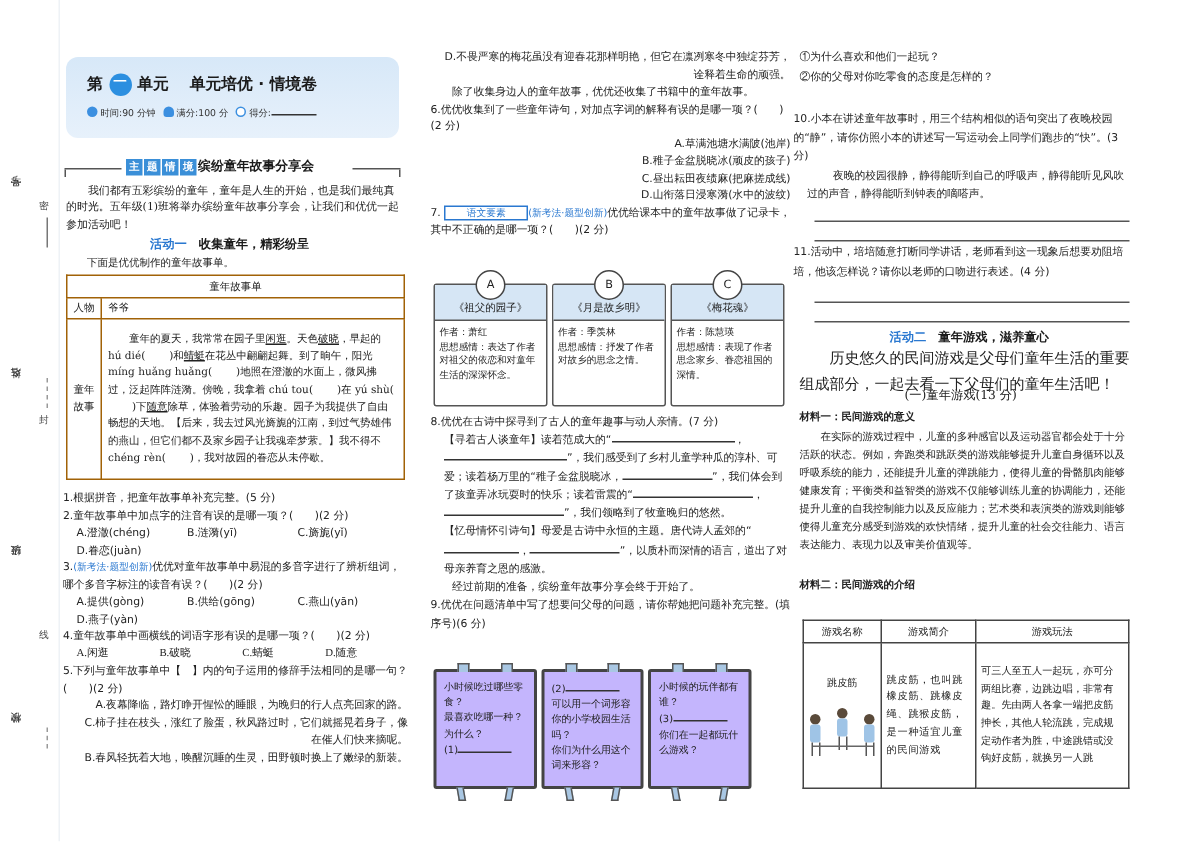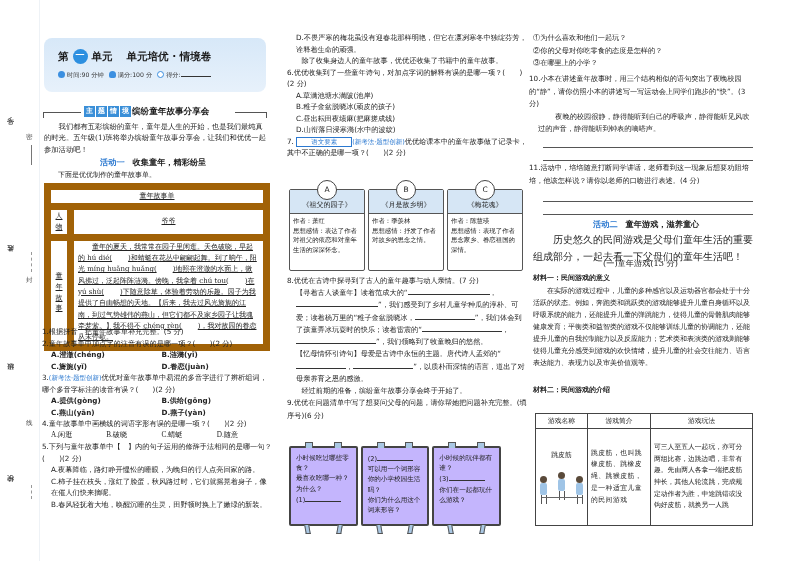--- a/index.html
+++ b/index.html
@@ -41,32 +41,32 @@
   .theme-tag { position: absolute; left: 44px; top: 2px; display: flex; gap: 1px; }
   .theme-tag span { background: #3a8fd8; color: #fff; font-size: 7px; width: 11px; height: 11px; display: inline-flex; align-items: center; justify-content: center; font-weight: bold; }
   .theme-title { position: absolute; left: 92px; top: 1px; font-size: 8.6px; font-weight: bold; color: #1a1a1a; white-space: nowrap; }
 
   .para { position: absolute; text-indent: 2em; font-size: 7.3px; line-height: 1.55; }
   .act-title { position: absolute; font-size: 8.2px; font-weight: bold; color: #1b1b1b; white-space: nowrap; }
   .act-title .act-no { color: #2a78d0; margin-right: 8px; }
 
   
   .story-table { position: absolute; left: 4px; top: 183px; width: 226px; border: 1px solid #333; border-collapse: collapse; font-size: 7px; }
-  .story-table td, .story-table th { border: 7px solid #a16207; padding: 1px 4px; text-decoration: underline; }
+  .story-table td, .story-table th { border: 1px solid #a16207; padding: 1px 4px; }
   .story-table th { font-weight: normal; text-align: center; height: 15px; }
   .st-label { width: 23px; text-align: center; }
   .story-text { text-indent: 2em; line-height: 1.62; font-size: 7px; }
   .blank-paren { display: inline-block; width: 16px; }
 
   .qblock { position: absolute; font-size: 7.2px; line-height: 1.6; }
   .q { margin: 0; }
   .q-indent { padding-left: 9px; }
-  .opts { display: grid; grid-template-columns: 1fr 1fr; padding-left: 9px; font-weight: bold; }
+  .opts { display: grid; grid-template-columns: 1fr 1fr 1fr; padding-left: 9px; }
   .opts4 { display: grid; grid-template-columns: repeat(4, 1fr); padding-left: 9px; font-family: Liberation Serif, serif; }
-  .opt-line { padding-left: 9px; }
+  .opt-line { padding-left: 9px; text-align: right; }
   .tag-blue { color: #2a78d0; font-size: 6.5px; }
   .tag-box { border: 1px solid #2a78d0; color: #2a78d0; padding: 0 14px; font-size: 6.5px; }
   .uline { text-decoration: underline; }
   .fill { display: inline-block; border-bottom: 1px solid #333; height: 8px; vertical-align: baseline; }
 
   
   .cards { position: absolute; left: 4px; top: 189px; width: 234px; height: 82px; display: flex; gap: 3px; }
   .card { position: relative; flex: 1; border: 1px solid #555; border-radius: 2px; background: #fff; }
   .card-head { height: 24px; background: #d6e6f5; border-bottom: 1px solid #555; text-align: center; line-height: 30px; font-size: 7px; }
   .card-letter { position: absolute; left: 50%; top: -10px; transform: translateX(-50%); width: 20px; height: 20px; border-radius: 50%; border: 1px solid #444; background: #fff; text-align: center; line-height: 18px; font-size: 7.5px; }
@@ -145,21 +145,21 @@
   </div>
   <p class="para serif" style="left:4px;top:170px;width:226px;font-size:7px">下面是优优制作的童年故事单。</p>
 
   <table class="story-table">
     <tbody>
         <tr>
           <th colspan="2">童年故事单</th>
         </tr>
     <tr>
       <td class="st-label">人物</td>
-      <td style="text-align:center" class="serif">爷爷</td>
+      <td style="text-align:left" class="serif">爷爷</td>
     </tr>
     <tr>
       <td class="st-label" style="height:107px">童年故事</td>
       <td class="story-text serif"><span>童年的夏天，我常常在园子里</span><span class="uline">闲逛</span><span>。天色</span><span class="uline">破晓</span><span>，早起的 hú dié(</span><span class="blank-paren"></span><span>)和</span><span class="uline">蜻蜓</span><span>在花丛中翩翩起舞。到了晌午，阳光 míng huǎng huǎng(</span><span class="blank-paren"></span><span>)地照在澄澈的水面上，微风拂过，泛起阵阵涟漪。傍晚，我拿着 chú tou(</span><span class="blank-paren"></span><span>)在 yú shù(</span><span class="blank-paren"></span><span>)下</span><span class="uline">随意</span><span>除草，体验着劳动的乐趣。园子为我提供了自由畅想的天地。【后来，我去过风光旖旎的江南，到过气势雄伟的燕山，但它们都不及家乡园子让我魂牵梦萦。】我不得不 chéng rèn(</span><span class="blank-paren"></span><span>)，我对故园的眷恋从未停歇。</span></td>
     </tr>
   </tbody>
     </table>
 
   <div class="qblock" style="left:2px;top:326px;width:230px">
     <p class="q">1.根据拼音，把童年故事单补充完整。(5 分)</p>
@@ -264,21 +264,20 @@
       <span class="leg l"></span>
         <span class="leg r"></span>
     </div>
   </div>
 </div>
 
 <div class="col col3">
   <div class="qblock serif" style="left:0;top:32px;width:222px;line-height:1.75">
     <p>①为什么喜欢和他们一起玩？</p>
     <p>②你的父母对你吃零食的态度是怎样的？</p>
-    <p>③在哪里上的小学？</p>
   </div>
   <div class="qblock" style="left:-4px;top:73px;width:226px;line-height:1.75">
     <p class="q">10.小本在讲述童年故事时，用三个结构相似的语句突出了夜晚校园的“静”，请你仿照小本的讲述写一写运动会上同学们跑步的“快”。(3 分)</p>
     <p class="serif" style="text-indent:2.4em;padding-left:9px">夜晚的校园很静，静得能听到自己的呼吸声，静得能听见风吹过的声音，静得能听到钟表的嘀嗒声。</p>
   </div>
   <div class="answer-line" style="left:10px;top:147px;width:210px"></div>
   <div class="answer-line" style="left:10px;top:160px;width:210px"></div>
 
   <div class="qblock" style="left:-4px;top:162px;width:226px;line-height:1.75">11.活动中，培培随意打断同学讲话，老师看到这一现象后想要劝阻培培，他该怎样说？请你以老师的口吻进行表述。(4 分)</div>
   <div class="answer-line" style="left:10px;top:201px;width:210px"></div>

